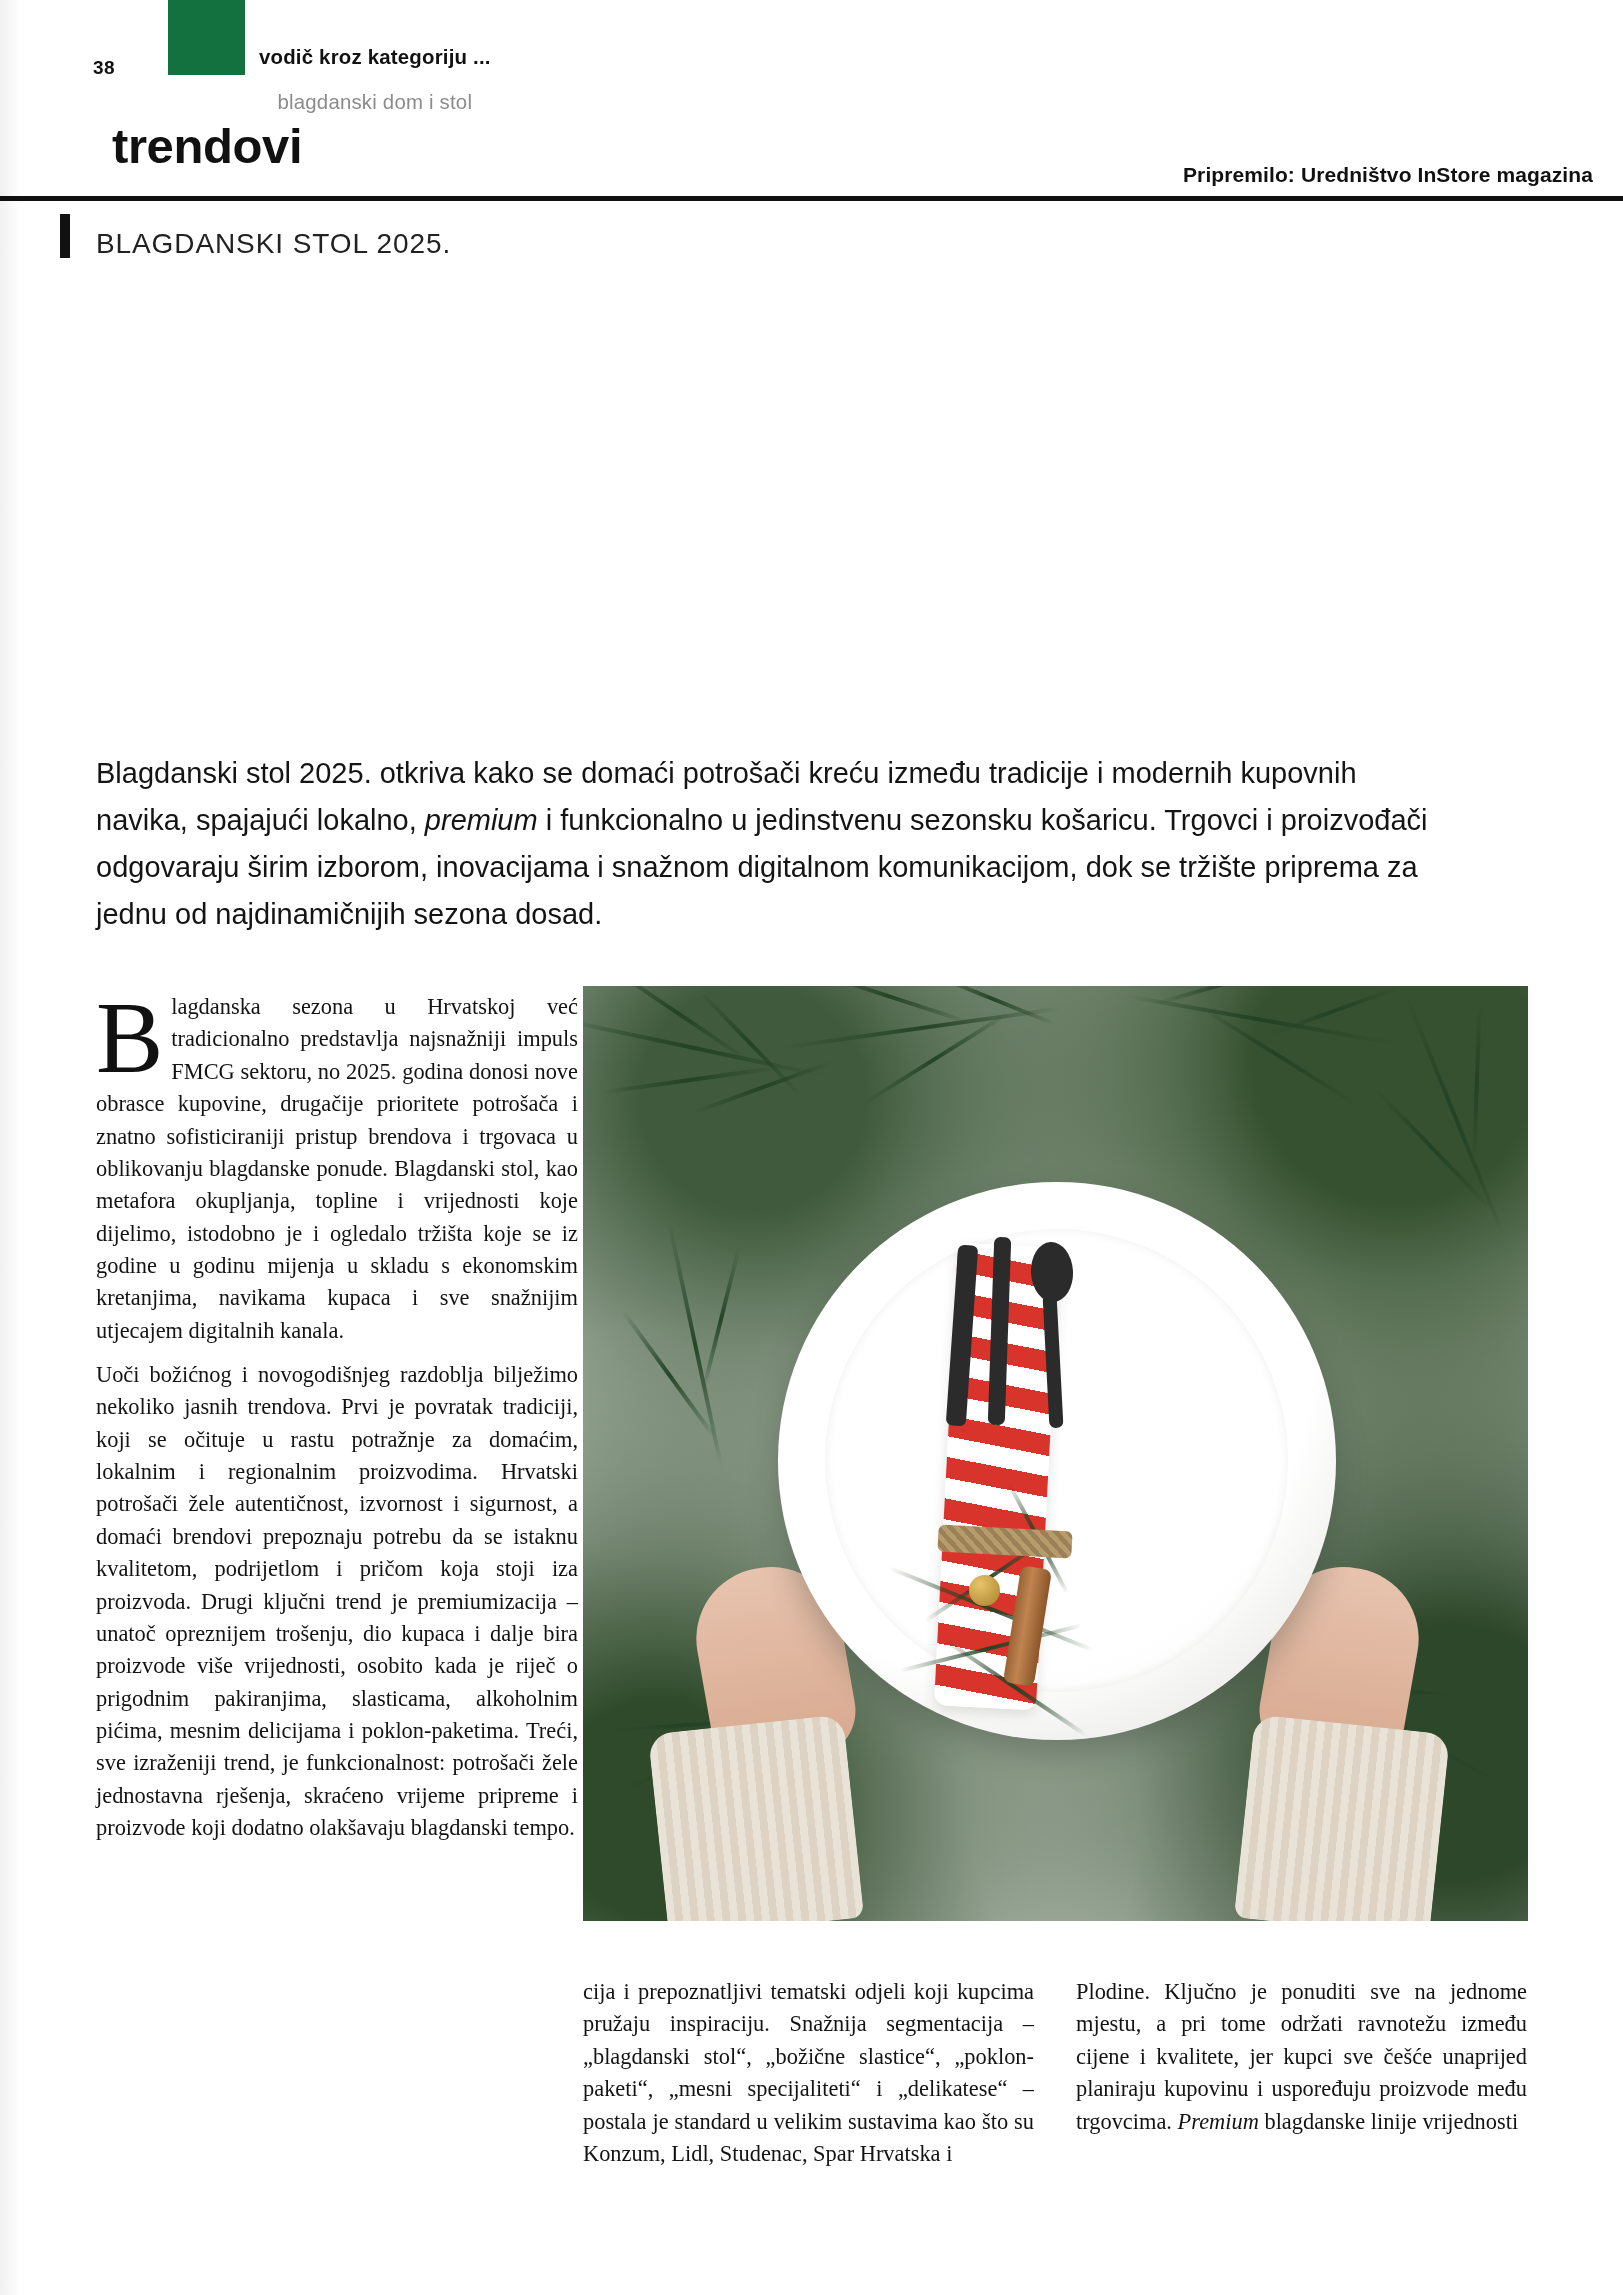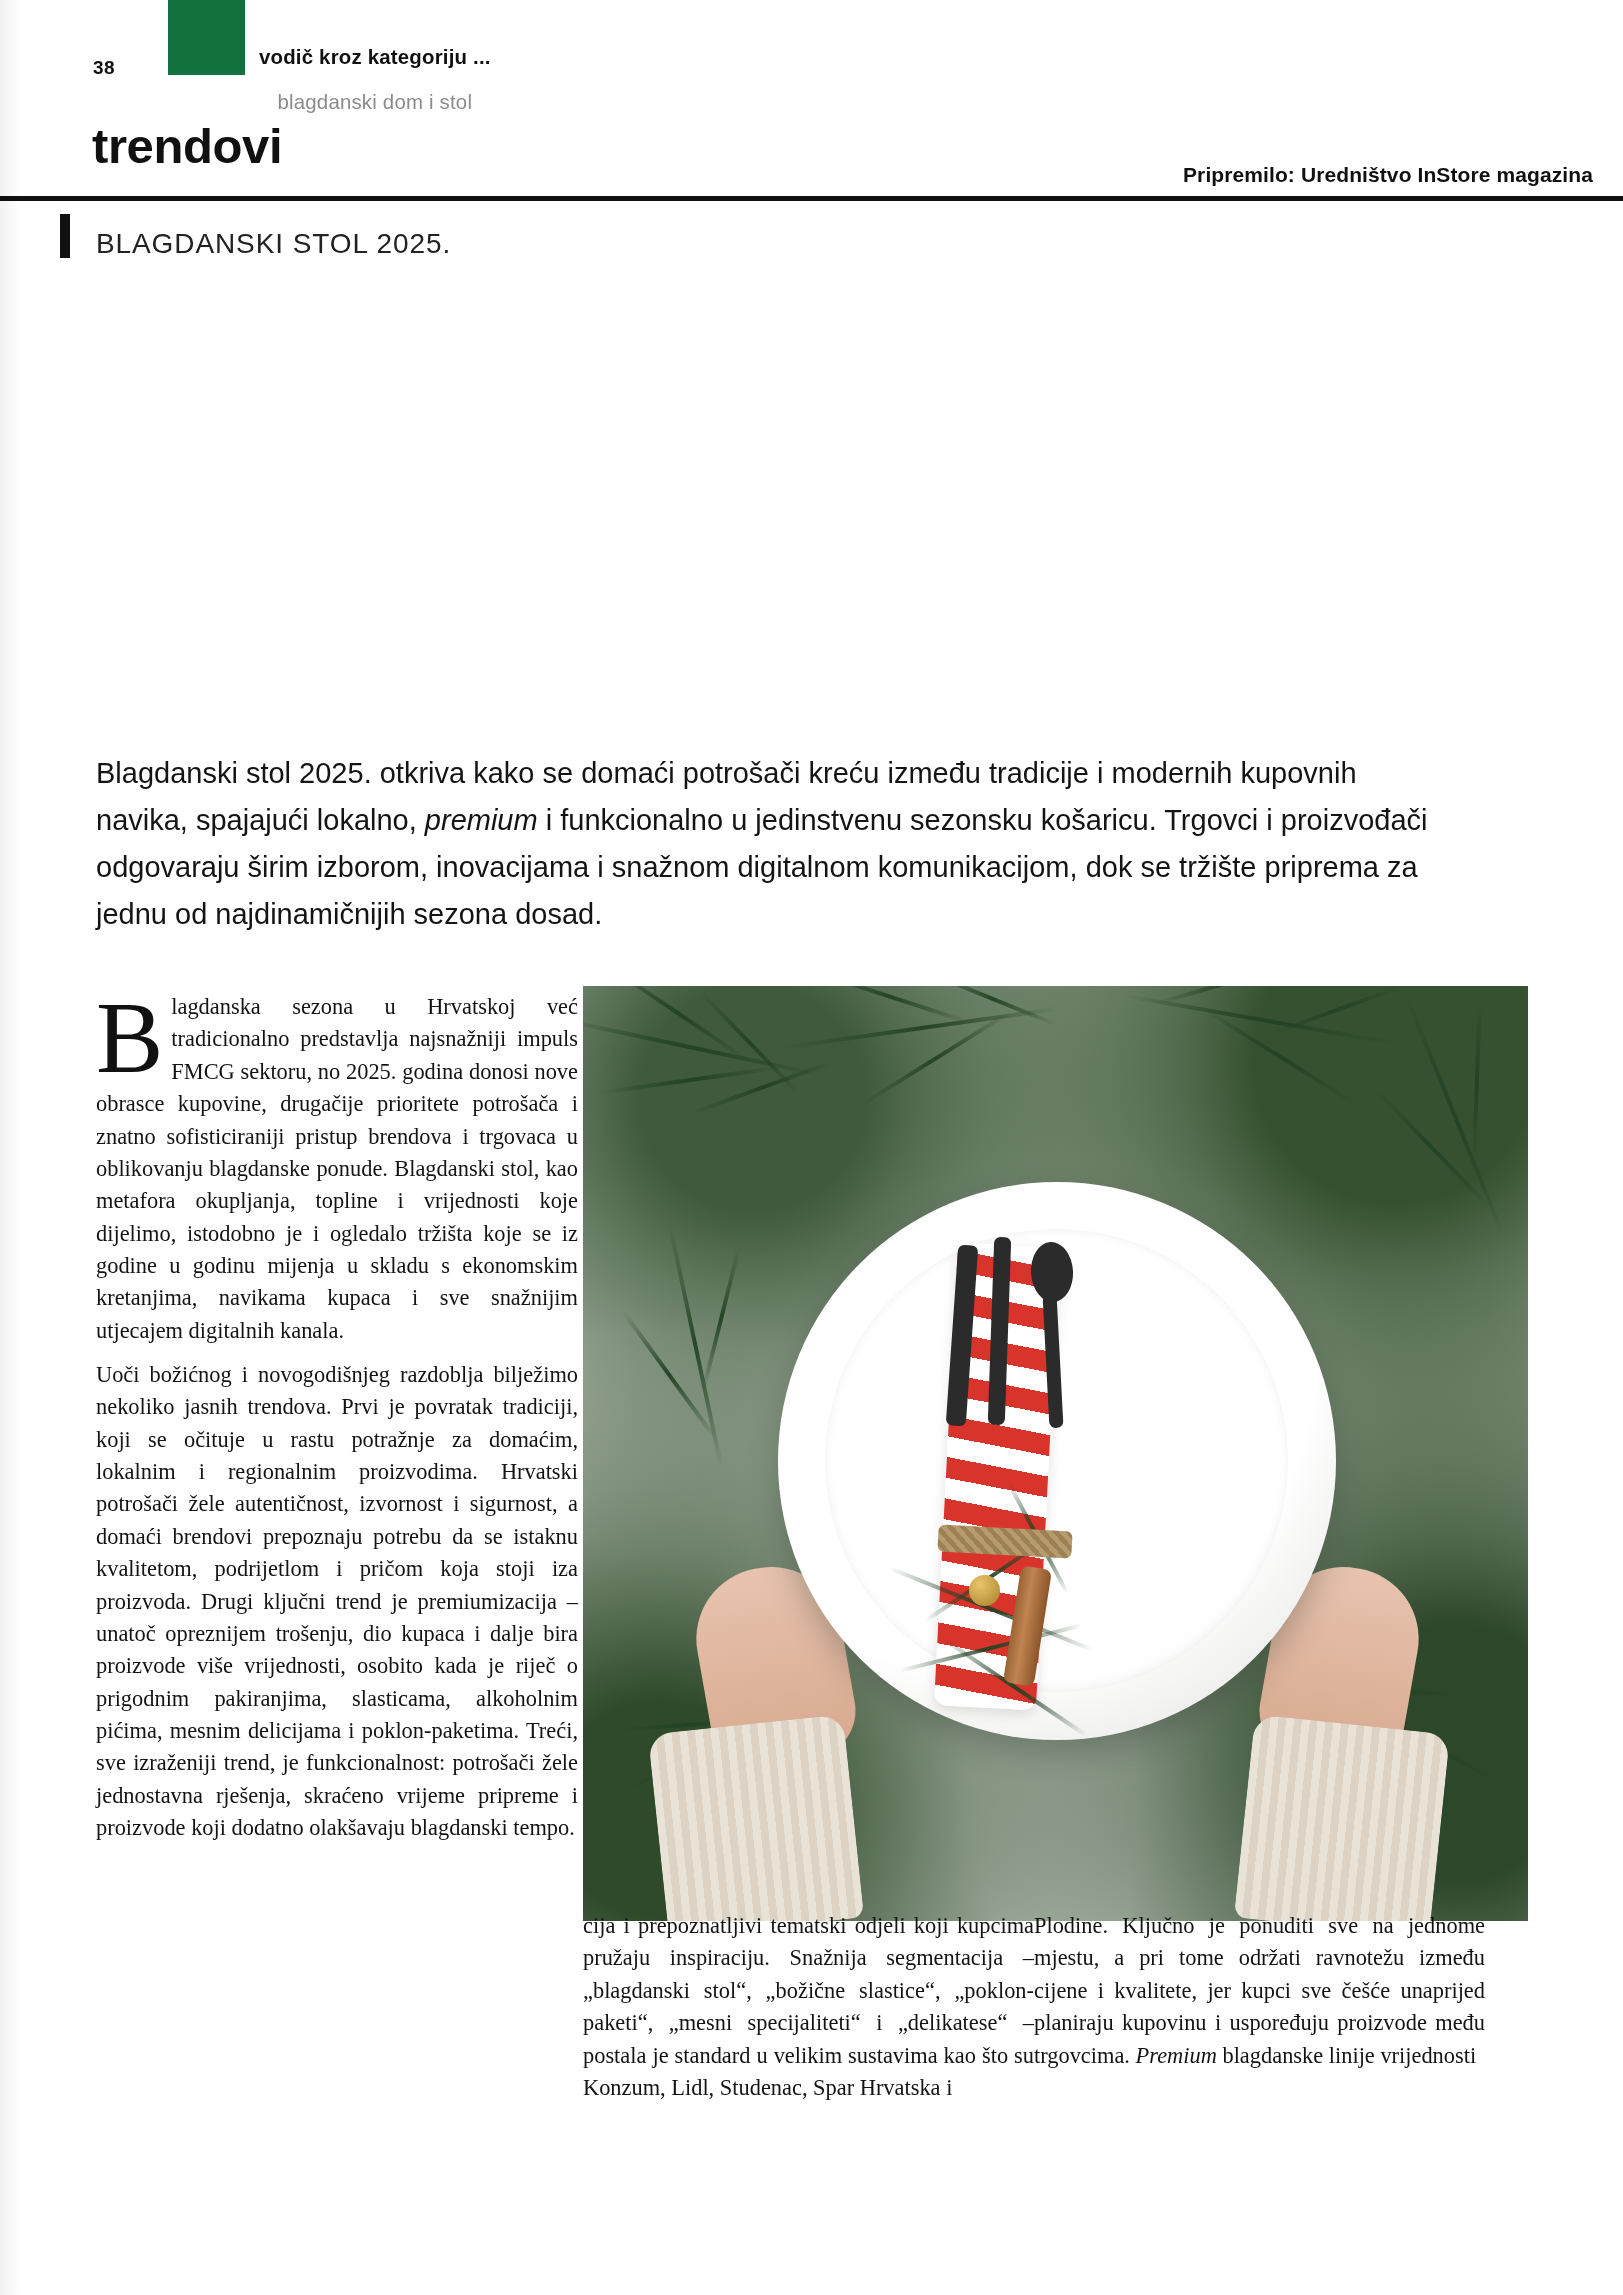--- a/index.html
+++ b/index.html
@@ -62,21 +62,21 @@
   }
   .kicker-2 {
     font-size: 20.4px;
     color: #8b8b8b;
     letter-spacing: 0.2px;
     margin-top: 19px;
     text-align: center;
   }
   .section-title {
     position: absolute;
-    left: 92px;
+    left: 112px;
     top: 118px;
     font-size: 49px;
     font-weight: bold;
     letter-spacing: -0.4px;
     color: #111;
     text-align: center;
   }
   .prepared-by {
     position: absolute;
     right: 30px;
@@ -158,23 +158,24 @@
     font-size: 101px;
     line-height: 0.84;
     font-weight: normal;
     margin: 4.7px 7.9px 0 0;
     color: #111;
   }
 
   .bottom-cols {
     position: absolute;
     left: 583px;
-    top: 1910px;
+    top: 1976px;
     width: 945px;
     display: flex;
+    gap: 42px;
   }
   .bcol {
     width: 451px;
     font-family: "Liberation Serif", serif;
     font-size: 22.4px;
     line-height: 1.445;
     text-align: justify;
     color: #131313;
   }
   .bcol p { margin: 0 0 11.8px 0; }

